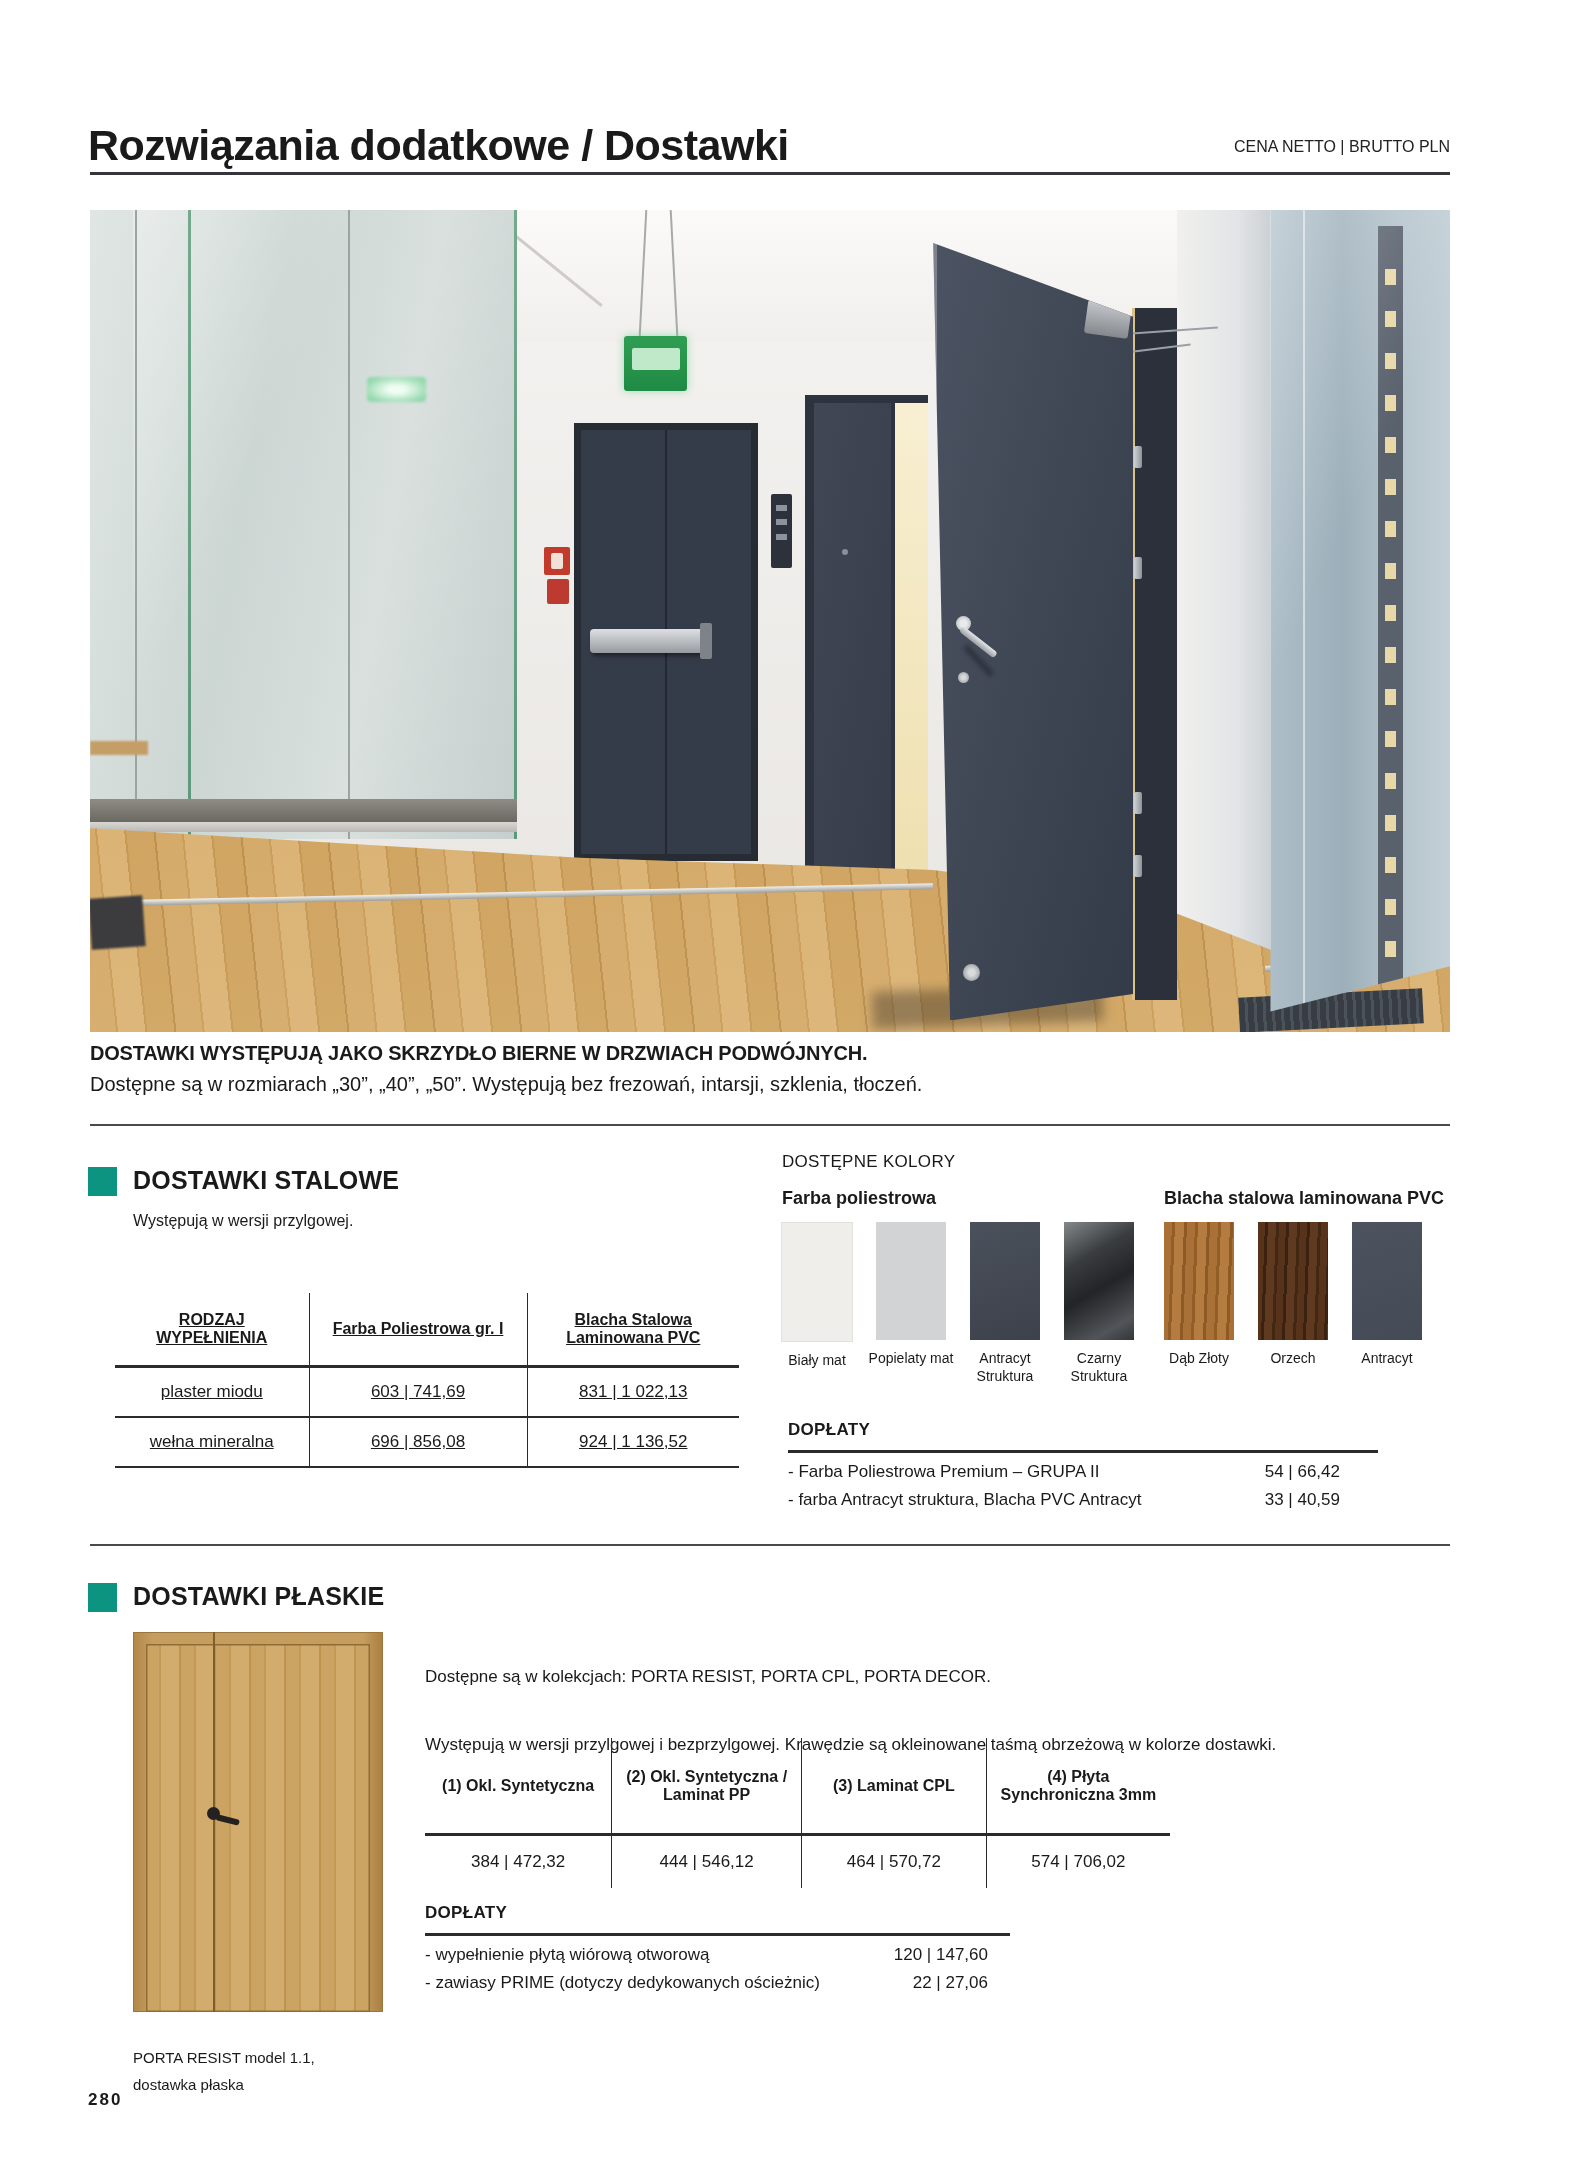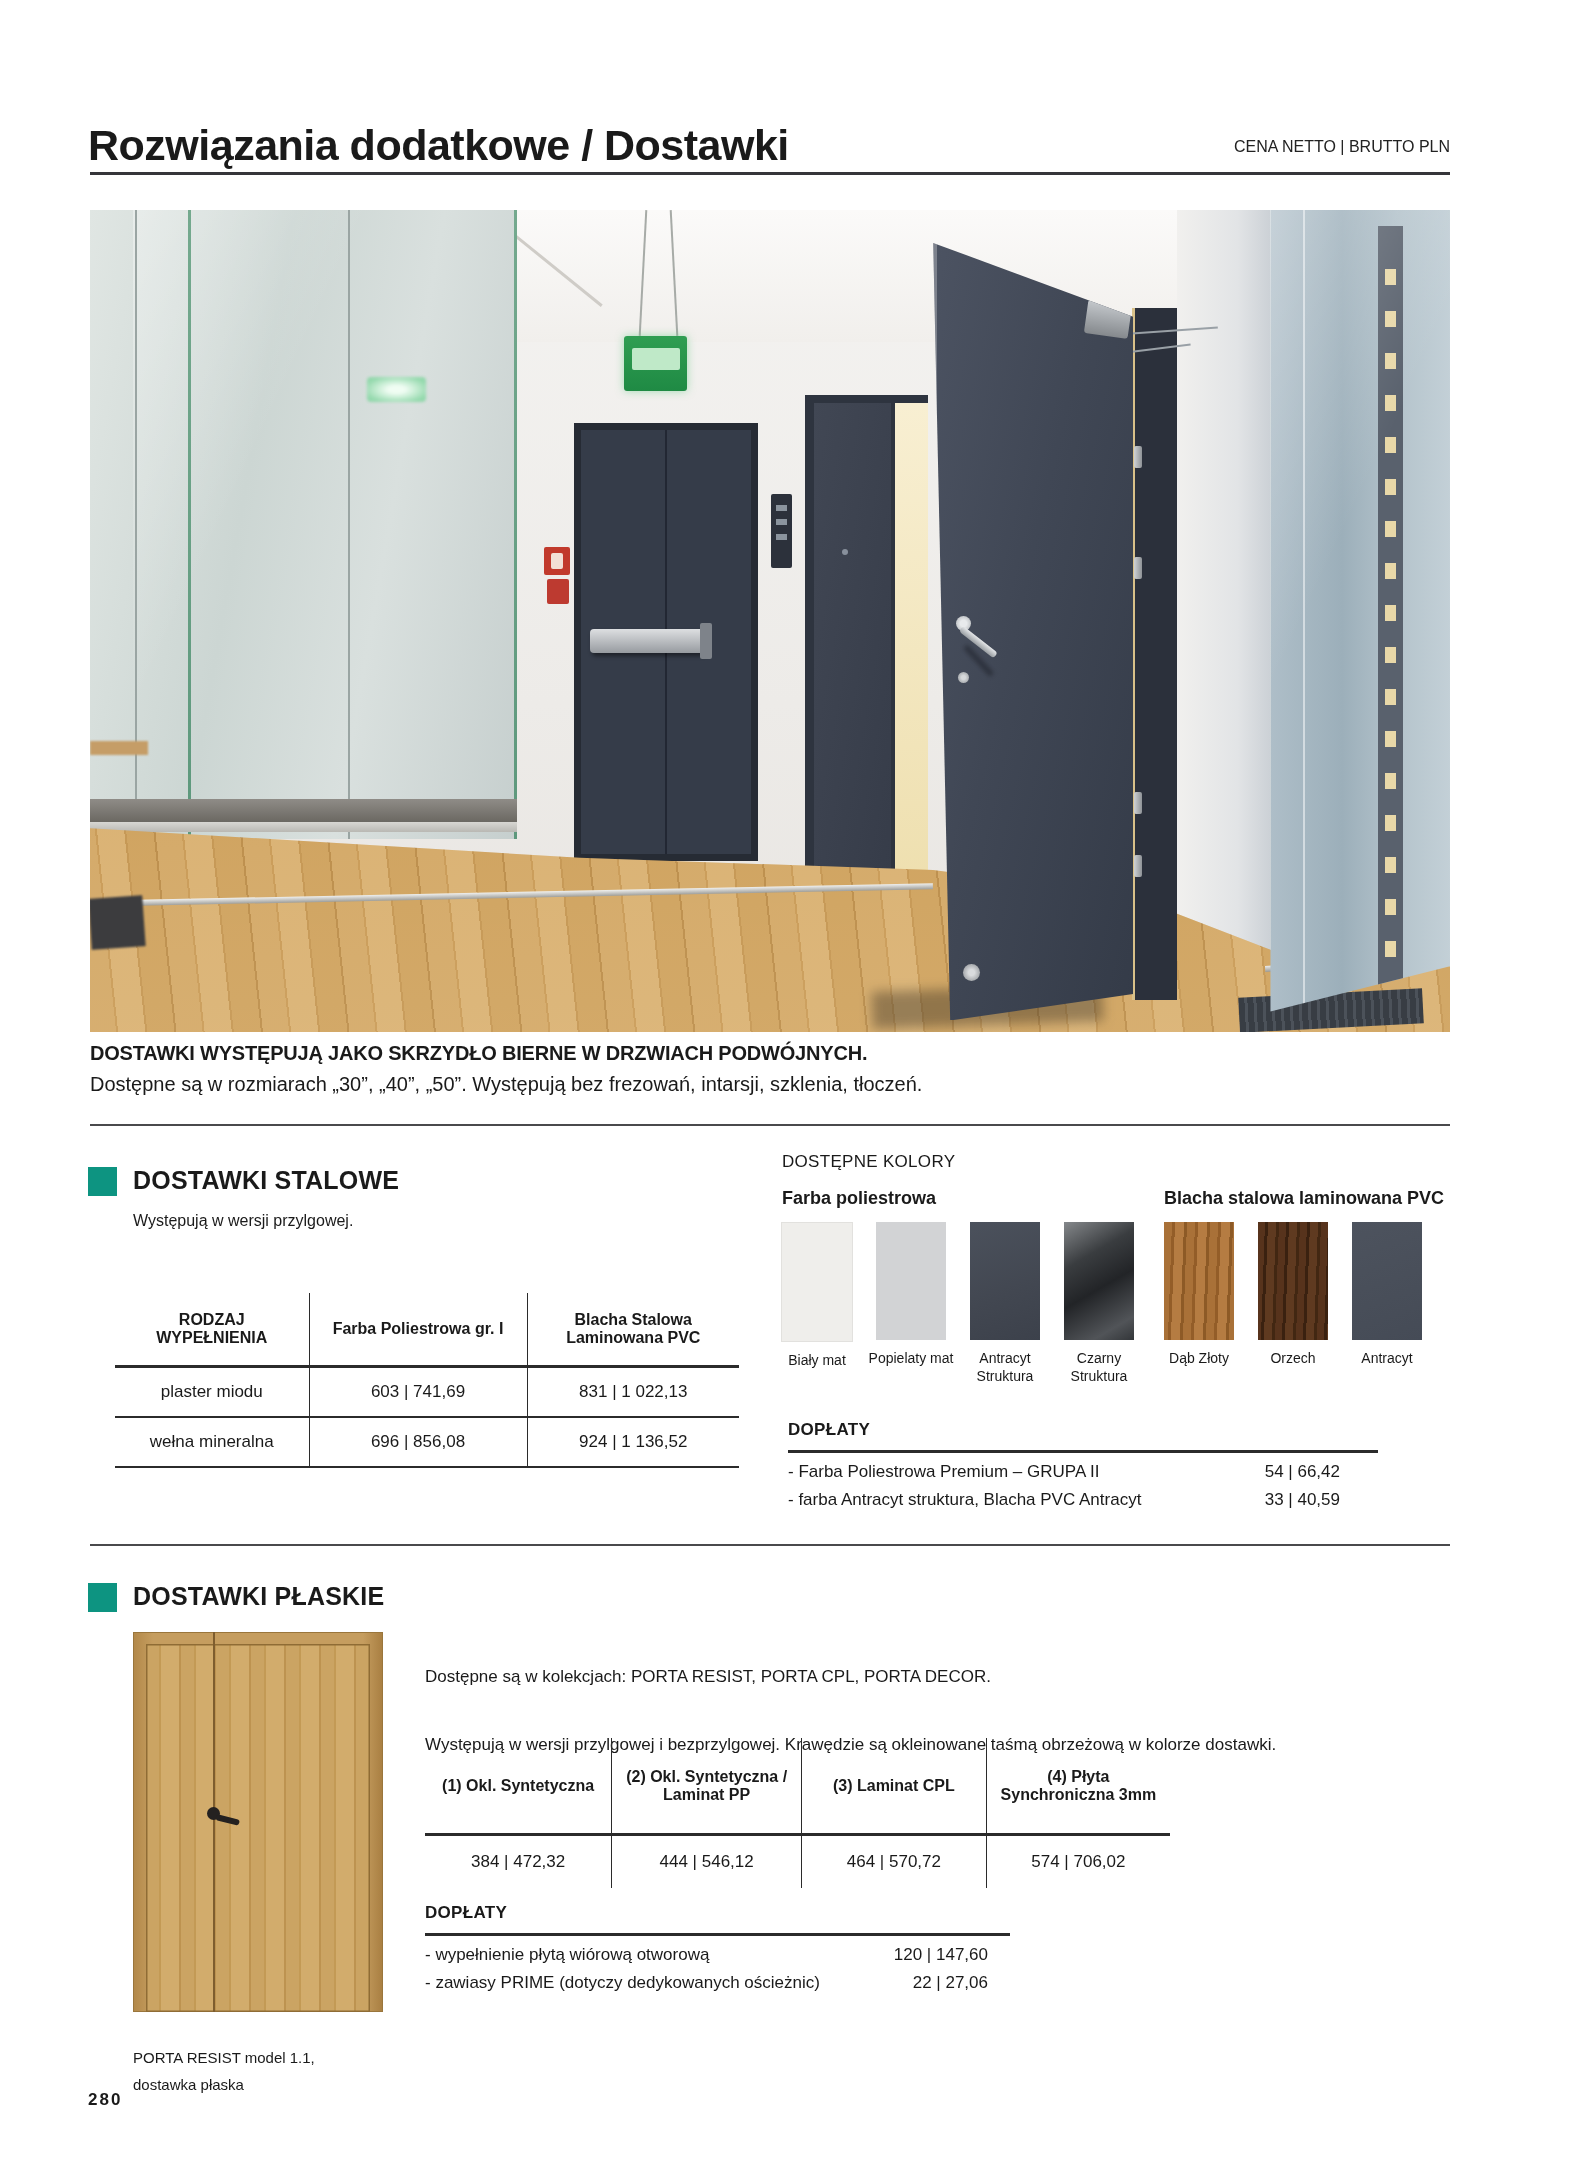--- a/index.html
+++ b/index.html
@@ -97,21 +97,21 @@
   .intro-b{left:90px;top:1042px;font-size:20px;font-weight:bold;letter-spacing:-0.2px;}
   .intro-t{left:90px;top:1073px;font-size:20px;}
 
   
   .sq{width:29px;height:29px;}
   .sec-title{font-size:25px;font-weight:bold;letter-spacing:0.2px;}
   .sec-sub{font-size:16px;}
 
   
   table{border-collapse:collapse;table-layout:fixed;}
-  .t1{left:115px;top:1293px;width:624px;}
+  .t1{left:115px;top:1293px;width:624px;text-decoration:underline;}
   .t1 th{height:72px;font-size:16px;font-weight:bold;vertical-align:middle;text-align:center;
          border-bottom:3px solid #2b2b2b;padding:0 10px;}
   .t1 td{height:46px;font-size:17px;text-align:center;vertical-align:middle;border-bottom:2px solid #2b2b2b;}
   .t1 th:not(:last-child),.t1 td:not(:last-child){border-right:1.5px solid #2b2b2b;}
   .t2{left:425px;top:1738px;width:745px;}
   .t2 th{height:95px;font-size:16px;font-weight:bold;vertical-align:middle;text-align:center;
          border-bottom:3px solid #2b2b2b;padding:0 8px;}
   .t2 td{height:50px;font-size:17px;text-align:center;vertical-align:middle;}
   .t2 th:not(:last-child),.t2 td:not(:last-child){border-right:1.5px solid #2b2b2b;}
 

